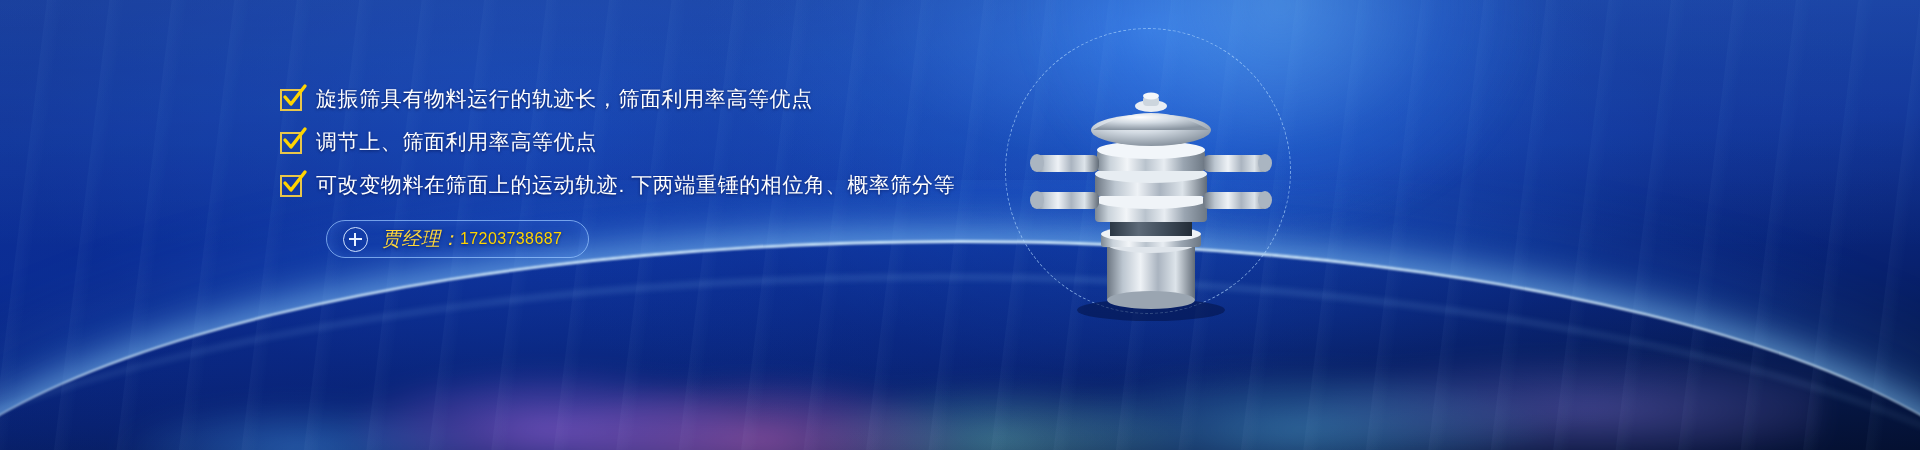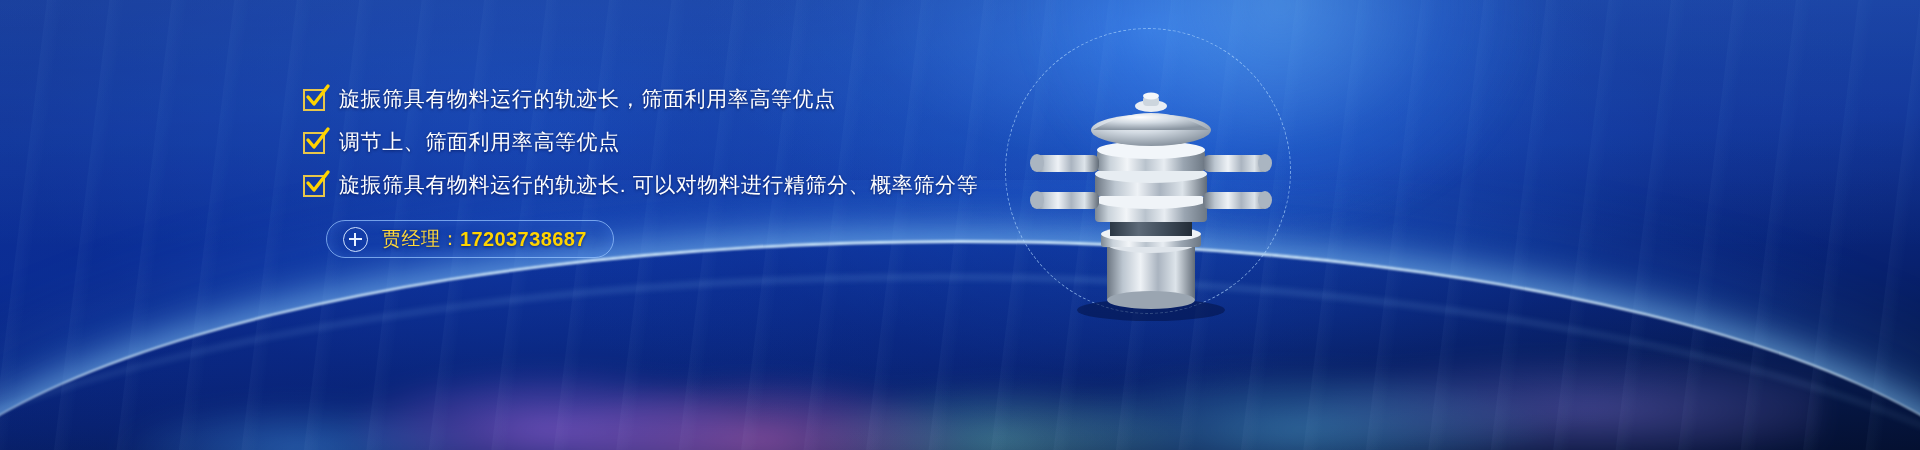--- a/index.html
+++ b/index.html
@@ -37,38 +37,38 @@
     background:
       radial-gradient(ellipse 300px 90px at 430px 140px, rgba(180,90,225,.55), rgba(180,90,225,0) 70%),
       radial-gradient(ellipse 300px 95px at 640px 150px, rgba(235,95,175,.50), rgba(235,95,175,0) 70%),
       radial-gradient(ellipse 280px 85px at 880px 150px, rgba(120,210,170,.45), rgba(120,210,170,0) 70%),
       radial-gradient(ellipse 360px 90px at 1180px 140px, rgba(90,185,235,.45), rgba(90,185,235,0) 72%),
       radial-gradient(ellipse 420px 80px at 1470px 120px, rgba(150,120,235,.38), rgba(150,120,235,0) 72%),
       radial-gradient(ellipse 260px 70px at 180px 160px, rgba(70,150,240,.45), rgba(70,150,240,0) 72%);
     filter:blur(10px);mix-blend-mode:screen;}
 
   
-  .copy{position:absolute;left:303px;top:86px;width:720px;}
+  .copy{position:absolute;left:280px;top:86px;width:720px;}
   .bullet{display:flex;align-items:flex-start;margin-bottom:17px;}
   .tick{width:22px;height:22px;flex:0 0 22px;margin-top:3px;margin-right:14px;position:relative;
         border:2px solid #e8c64a;box-sizing:border-box;}
   .tick svg{position:absolute;left:-1px;top:-7px;width:26px;height:26px;overflow:visible;}
   .b-text{color:#ffffff;font-size:21px;line-height:26px;letter-spacing:.6px;
           text-shadow:0 1px 3px rgba(0,10,60,.65);white-space:nowrap;}
 
   .contact{position:absolute;left:326px;top:220px;display:inline-flex;align-items:center;
     height:36px;padding:0 26px 0 16px;border:1px solid rgba(150,195,255,.75);border-radius:19px;
     box-shadow:inset 0 0 14px rgba(90,150,255,.22);}
   .plus{width:23px;height:23px;border-radius:50%;border:1.6px solid #cfe2ff;position:relative;margin-right:14px;flex:0 0 23px;}
   .plus::before,.plus::after{content:"";position:absolute;background:#e8f1ff;}
   .plus::before{left:5px;top:10.2px;width:13px;height:2px;}
   .plus::after{top:5px;left:10.2px;height:13px;width:2px;}
   .c-name{color:#ffd83a;font-size:19px;letter-spacing:.5px;white-space:nowrap;
-          text-shadow:0 1px 3px rgba(0,10,60,.6);}
-  .c-phone{color:#ffd400;font-size:20px;font-weight:bold;letter-spacing:.4px;white-space:nowrap;
+          text-shadow:0 1px 3px rgba(0,10,60,.6);font-style:italic;}
+  .c-phone{color:#ffd400;font-size:16px;font-weight:normal;letter-spacing:.4px;white-space:nowrap;
            text-shadow:0 1px 3px rgba(0,10,60,.6);}
 
   
   .machine-zone{position:absolute;left:1005px;top:28px;width:300px;height:300px;}
   .dashed-ring{position:absolute;left:0;top:0;width:284px;height:284px;border-radius:50%;
     border:1.5px dashed rgba(175,215,255,.65);}
   .sieve{position:absolute;left:6px;top:30px;width:280px;height:265px;}
 </style>
 </head>
 <body>
@@ -103,21 +103,21 @@
       </span>
       <span class="b-text">调节上、筛面利用率高等优点</span>
     </div>
 
     <div class="bullet">
       <span class="tick">
         <svg viewBox="0 0 26 26">
             <path d="M4 13 L10 20 L24 2" fill="none" stroke="#ffd400" stroke-width="3.4" stroke-linecap="round" stroke-linejoin="round"></path>
           </svg>
       </span>
-      <span class="b-text">旋振筛具有物料运行的轨迹长. 可以对物料进行精筛分、概率筛分等</span>
+      <span class="b-text">可改变物料在筛面上的运动轨迹. 下两端重锤的相位角、概率筛分等</span>
     </div>
   </div>
 
   <div class="contact">
     <span class="plus"></span>
     <span class="c-name">贾经理：</span>
     <span class="c-phone">17203738687</span>
   </div>
 
   <div class="machine-zone">

